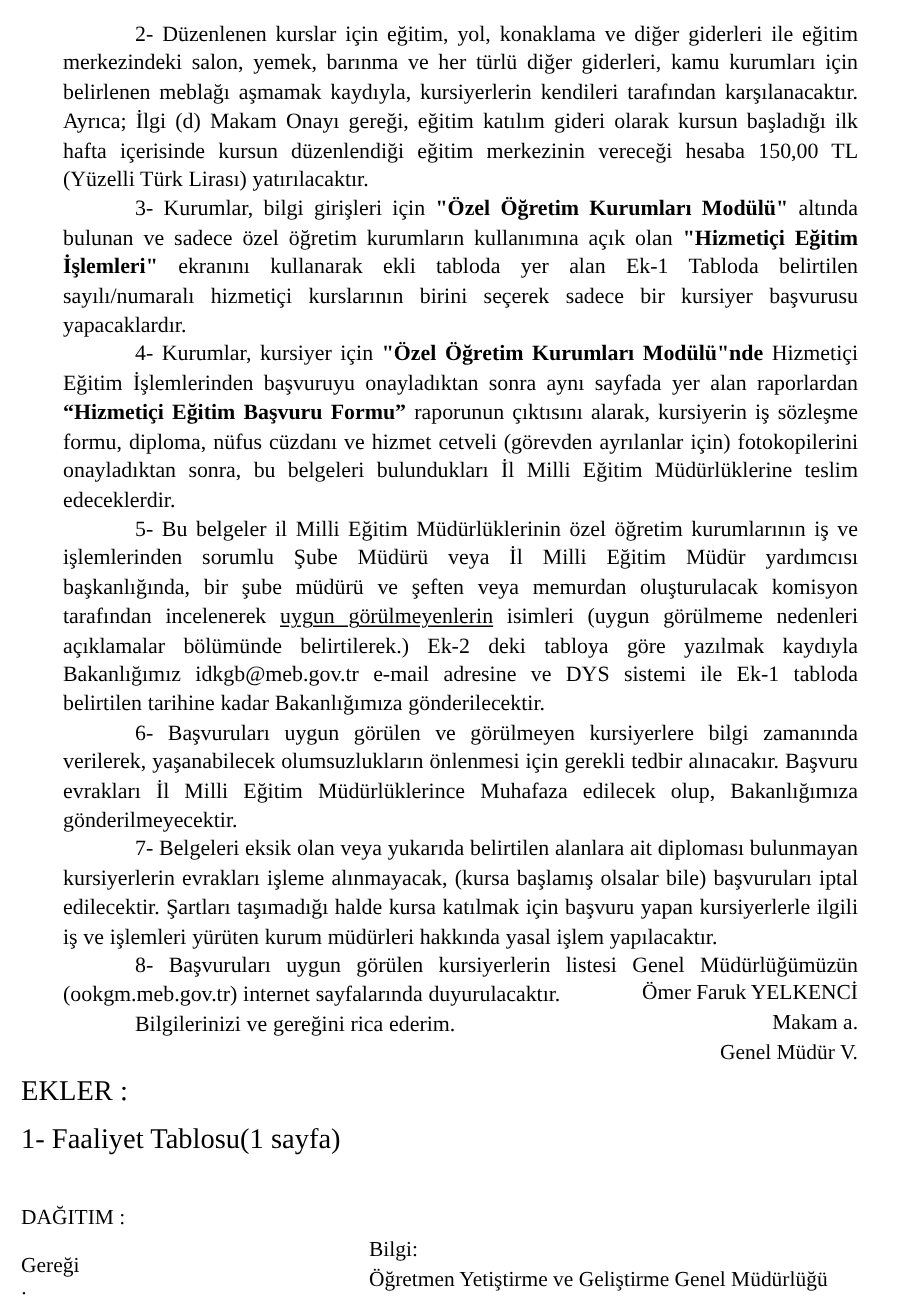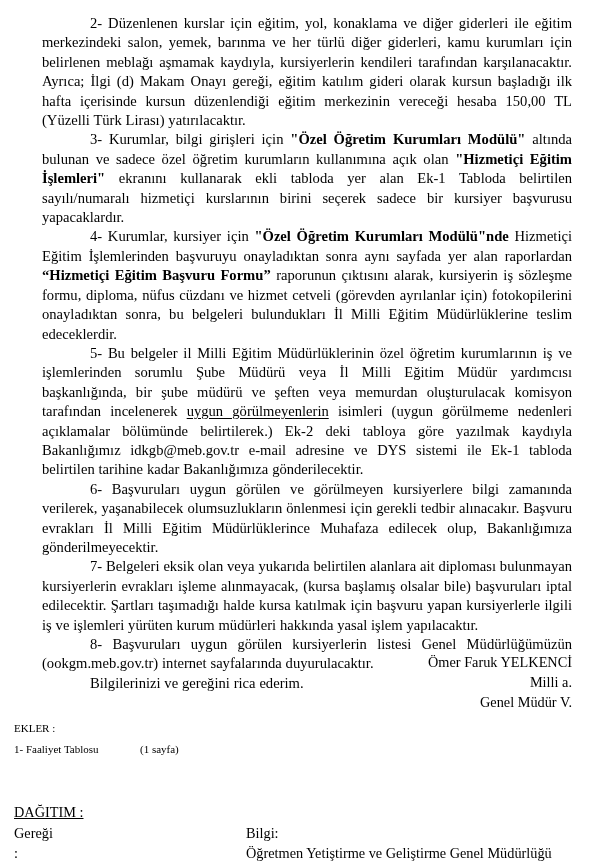--- a/index.html
+++ b/index.html
@@ -55,43 +55,43 @@
     line-height: 20px;
   }
   .signature .sig-line {
     display: block;
     white-space: nowrap;
   }
   .attachments {
     position: absolute;
     left: 14px;
     top: 718px;
-    font-size: 11px;
+    font-size: 19px;
     line-height: 20.5px;
   }
   .attachments .att-line {
     display: block;
     white-space: nowrap;
   }
   .att-label-wrap {
     display: inline-block;
     min-width: 126px;
+    margin-top: 11px;
   }
   .distribution {
     position: absolute;
     left: 14px;
     top: 802px;
     width: 572px;
     font-size: 14.3px;
     line-height: 20.5px;
   }
   .distribution .dist-title {
     display: block;
     white-space: nowrap;
-    text-decoration: underline;
   }
   .dist-cols {
     display: flex;
     flex-direction: row;
     align-items: flex-start;
   }
   .dist-col-left {
     width: 232px;
     flex: 0 0 232px;
   }
@@ -118,21 +118,21 @@
     <p class="para"><span>4- Kurumlar, kursiyer için </span><b class="bold">"Özel Öğretim Kurumları Modülü"nde</b><span> Hizmetiçi Eğitim İşlemlerinden başvuruyu onayladıktan sonra aynı sayfada yer alan raporlardan </span><b class="bold">“Hizmetiçi Eğitim Başvuru Formu”</b><span> raporunun çıktısını alarak, kursiyerin iş sözleşme formu,  diploma, nüfus cüzdanı ve hizmet cetveli (görevden ayrılanlar için) fotokopilerini onayladıktan sonra, bu belgeleri bulundukları İl Milli Eğitim Müdürlüklerine teslim edeceklerdir.</span></p>
     <p class="para"><span>5- Bu belgeler il Milli Eğitim Müdürlüklerinin özel öğretim kurumlarının iş ve işlemlerinden sorumlu Şube Müdürü veya İl Milli Eğitim Müdür yardımcısı başkanlığında, bir şube müdürü ve şeften veya memurdan oluşturulacak komisyon tarafından incelenerek </span><u class="uline">uygun görülmeyenlerin</u><span> isimleri (uygun görülmeme nedenleri açıklamalar bölümünde belirtilerek.) Ek-2 deki tabloya göre yazılmak kaydıyla Bakanlığımız idkgb@meb.gov.tr  e-mail adresine ve DYS sistemi ile  Ek-1 tabloda belirtilen tarihine kadar Bakanlığımıza gönderilecektir.</span></p>
     <p class="para"><span>6-  Başvuruları uygun görülen ve görülmeyen kursiyerlere bilgi zamanında verilerek, yaşanabilecek olumsuzlukların önlenmesi için gerekli tedbir alınacakır. Başvuru evrakları İl Milli Eğitim Müdürlüklerince Muhafaza edilecek olup, Bakanlığımıza gönderilmeyecektir.</span></p>
     <p class="para"><span>7- Belgeleri eksik olan veya yukarıda belirtilen alanlara ait diploması bulunmayan kursiyerlerin evrakları işleme alınmayacak, (kursa başlamış olsalar bile) başvuruları iptal edilecektir. Şartları taşımadığı halde kursa katılmak için başvuru yapan kursiyerlerle ilgili iş ve işlemleri yürüten kurum müdürleri hakkında yasal işlem yapılacaktır.</span></p>
     <p class="para"><span>8- Başvuruları uygun görülen kursiyerlerin listesi Genel Müdürlüğümüzün (ookgm.meb.gov.tr) internet sayfalarında duyurulacaktır.</span></p>
     <p class="para"><span>Bilgilerinizi ve gereğini rica ederim.</span></p>
   </div>
 
   <div class="signature">
     <span class="sig-line">Ömer Faruk YELKENCİ</span>
-    <span class="sig-line">Milli a.</span>
+    <span class="sig-line">Makam a.</span>
     <span class="sig-line">Genel Müdür V.</span>
   </div>
 
   <div class="attachments">
     <span class="att-line">EKLER :</span>
     <span class="att-line"><span class="att-label-wrap">1- Faaliyet Tablosu</span><span>(1  sayfa)</span></span>
   </div>
 
   <div class="distribution">
     <span class="dist-title">DAĞITIM :</span>

